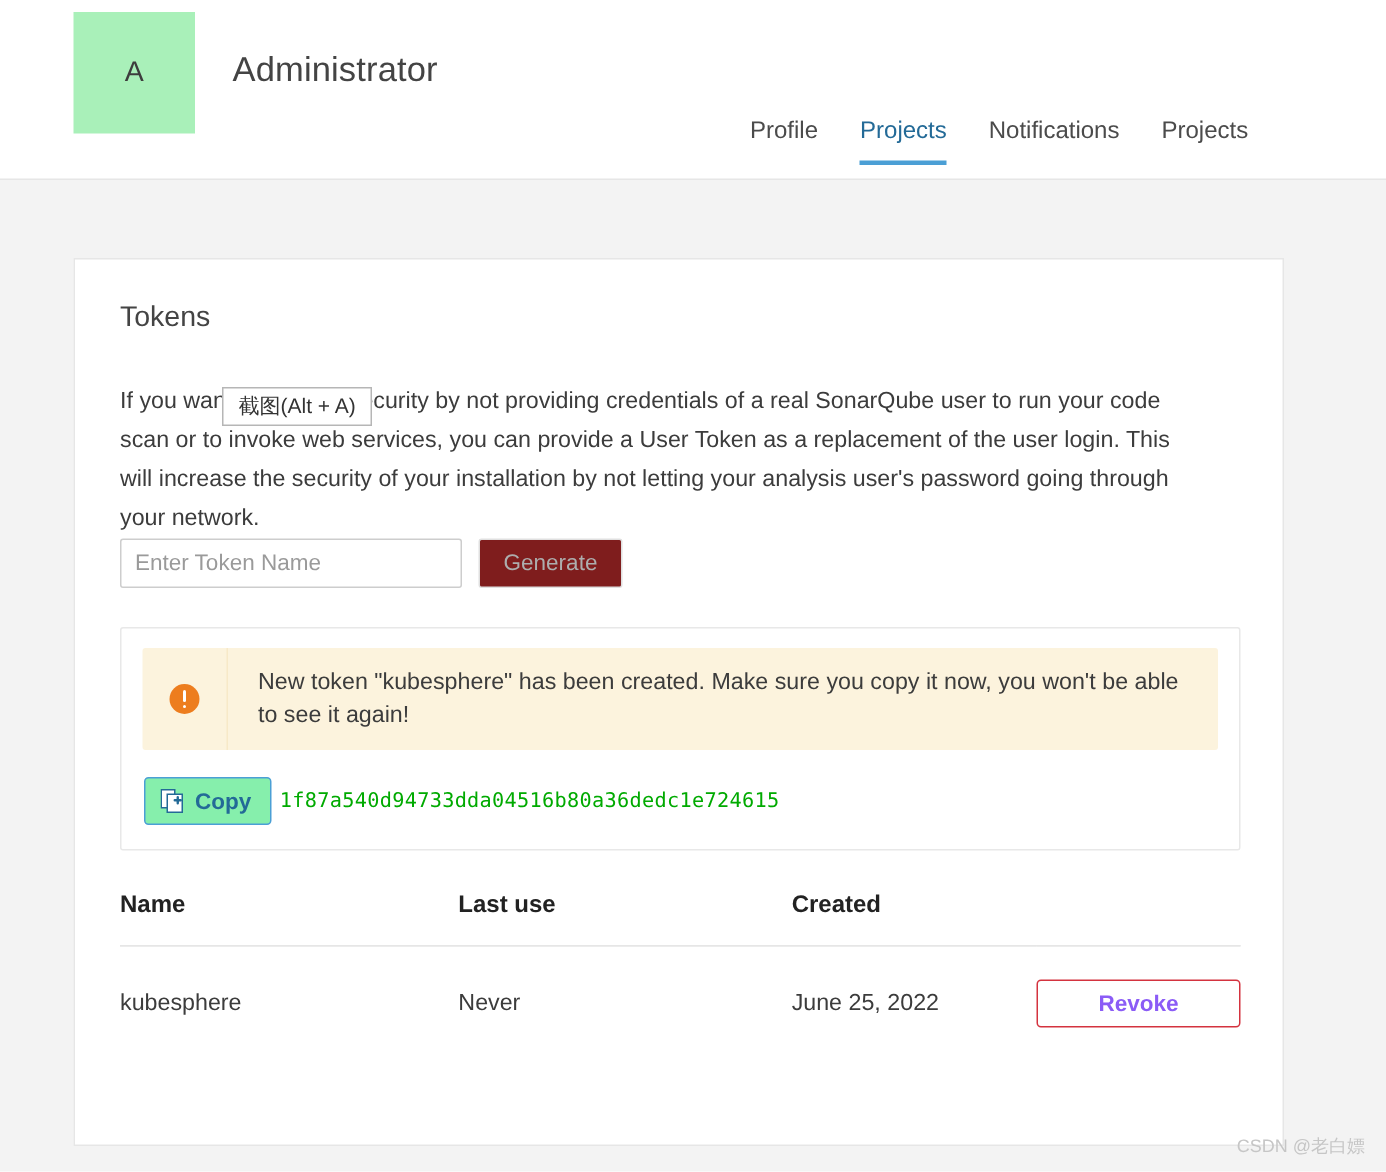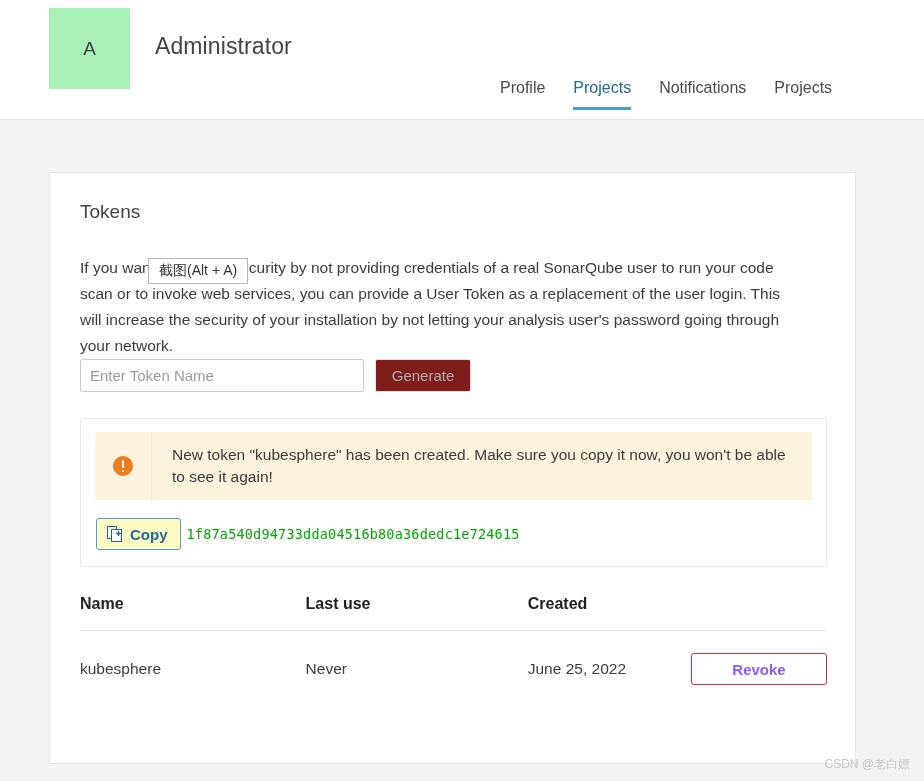--- a/index.html
+++ b/index.html
@@ -98,21 +98,21 @@
     color: #222;
     margin: 34px 0 16px 0;
   }
 
   
   .gen-row {
     display: flex;
     align-items: stretch;
   }
   .token-input {
-    width: 284px;
+    width: 228px;
     height: 33px;
     box-sizing: border-box;
     border: 1px solid #cdcdcd;
     border-radius: 2px;
     padding: 0 9px;
     font-size: 15px;
     font-family: "Liberation Sans", sans-serif;
     color: #333;
     background: #fff;
     outline: none;
@@ -195,21 +195,21 @@
   }
   .copy-btn {
     display: inline-flex;
     align-items: center;
     gap: 8px;
     height: 32px;
     padding: 0 12px 0 10px;
     box-sizing: border-box;
     border: 1px solid #4b9fd5;
     border-radius: 3px;
-    background: #fef9c3;
+    background: #86efac;
     color: #236a97;
     font-size: 15px;
     font-weight: bold;
     font-family: "Liberation Sans", sans-serif;
     cursor: pointer;
   }
   .copy-icon { width: 15px; height: 16px; display: block; }
   .token-value {
     margin-left: 6px;
     font-family: "DejaVu Sans Mono", monospace;

